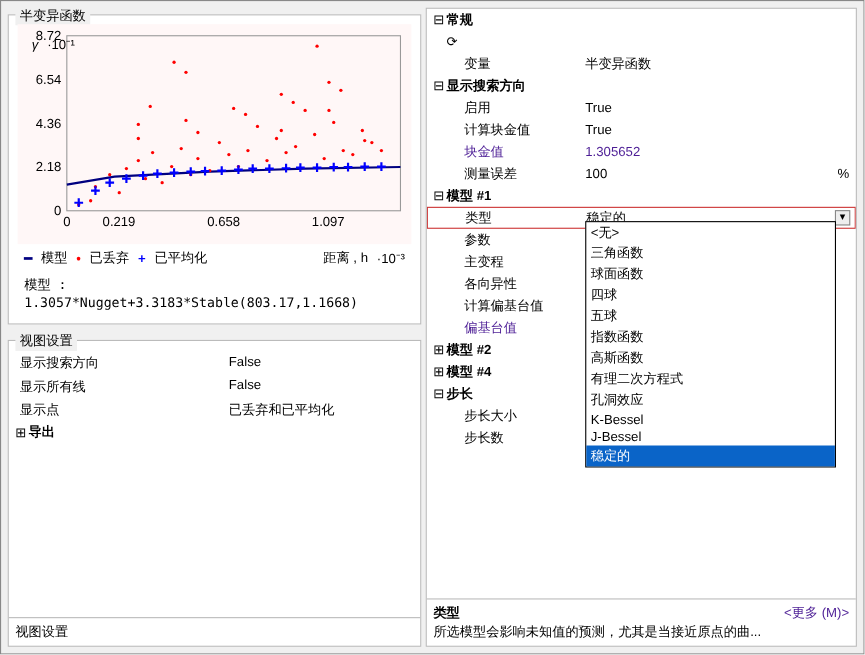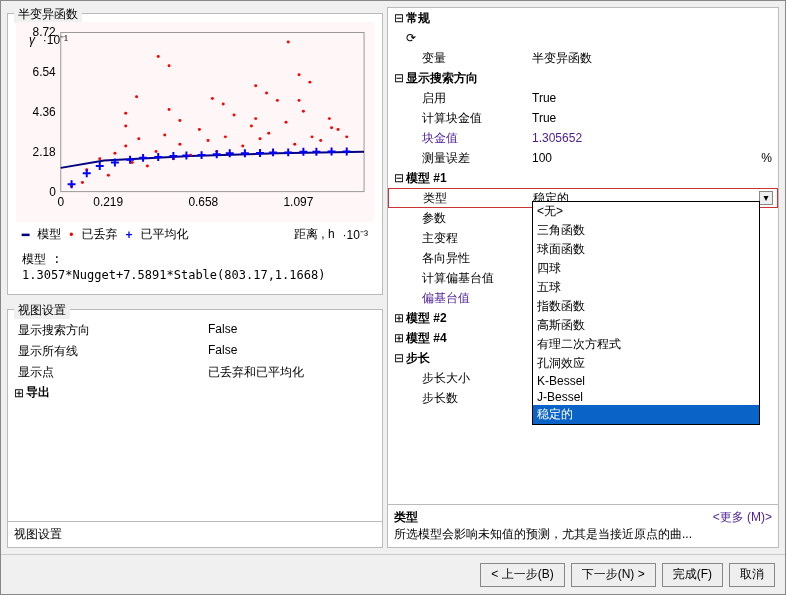--- a/index.html
+++ b/index.html
@@ -142,21 +142,21 @@
         <div style="display:flex;gap:8px;padding:4px 6px;align-items:center;">
           <span style="color:navy;font-weight:bold">━</span>
             <span>模型</span>
           <span style="color:red">•</span>
             <span>已丢弃</span>
           <span style="color:blue;font-weight:bold">+</span>
             <span>已平均化</span>
           <span style="margin-left:auto">距离 , h</span>
           <span>·10⁻³</span>
         </div>
-        <div class="formula">模型 : 1.3057*Nugget+7.5891*Stable(803.17,1.1668)</div>
+        <div class="formula">模型 : 1.3057*Nugget+3.3183*Stable(803.17,1.1668)</div>
       </div>
 
       <div class="group vs-group" style="display:flex;flex-direction:column;">
         <div class="group-title">视图设置</div>
         <div class="kv">
             <span class="k">显示搜索方向</span>
             <span class="v">False</span>
           </div>
         <div class="kv">
             <span class="k">显示所有线</span>
@@ -282,19 +282,13 @@
       </div>
 
       <div class="right-bottom">
         <b>类型</b>
         <span class="more">&lt;更多 (M)&gt;</span>
         <div>所选模型会影响未知值的预测，尤其是当接近原点的曲...</div>
       </div>
     </div>
   </div>
 
-  <div class="footer">
-    <button>&lt; 上一步(B)</button>
-    <button>下一步(N) &gt;</button>
-    <button>完成(F)</button>
-    <button>取消</button>
-  </div>
 </div>
 
 </body></html>

